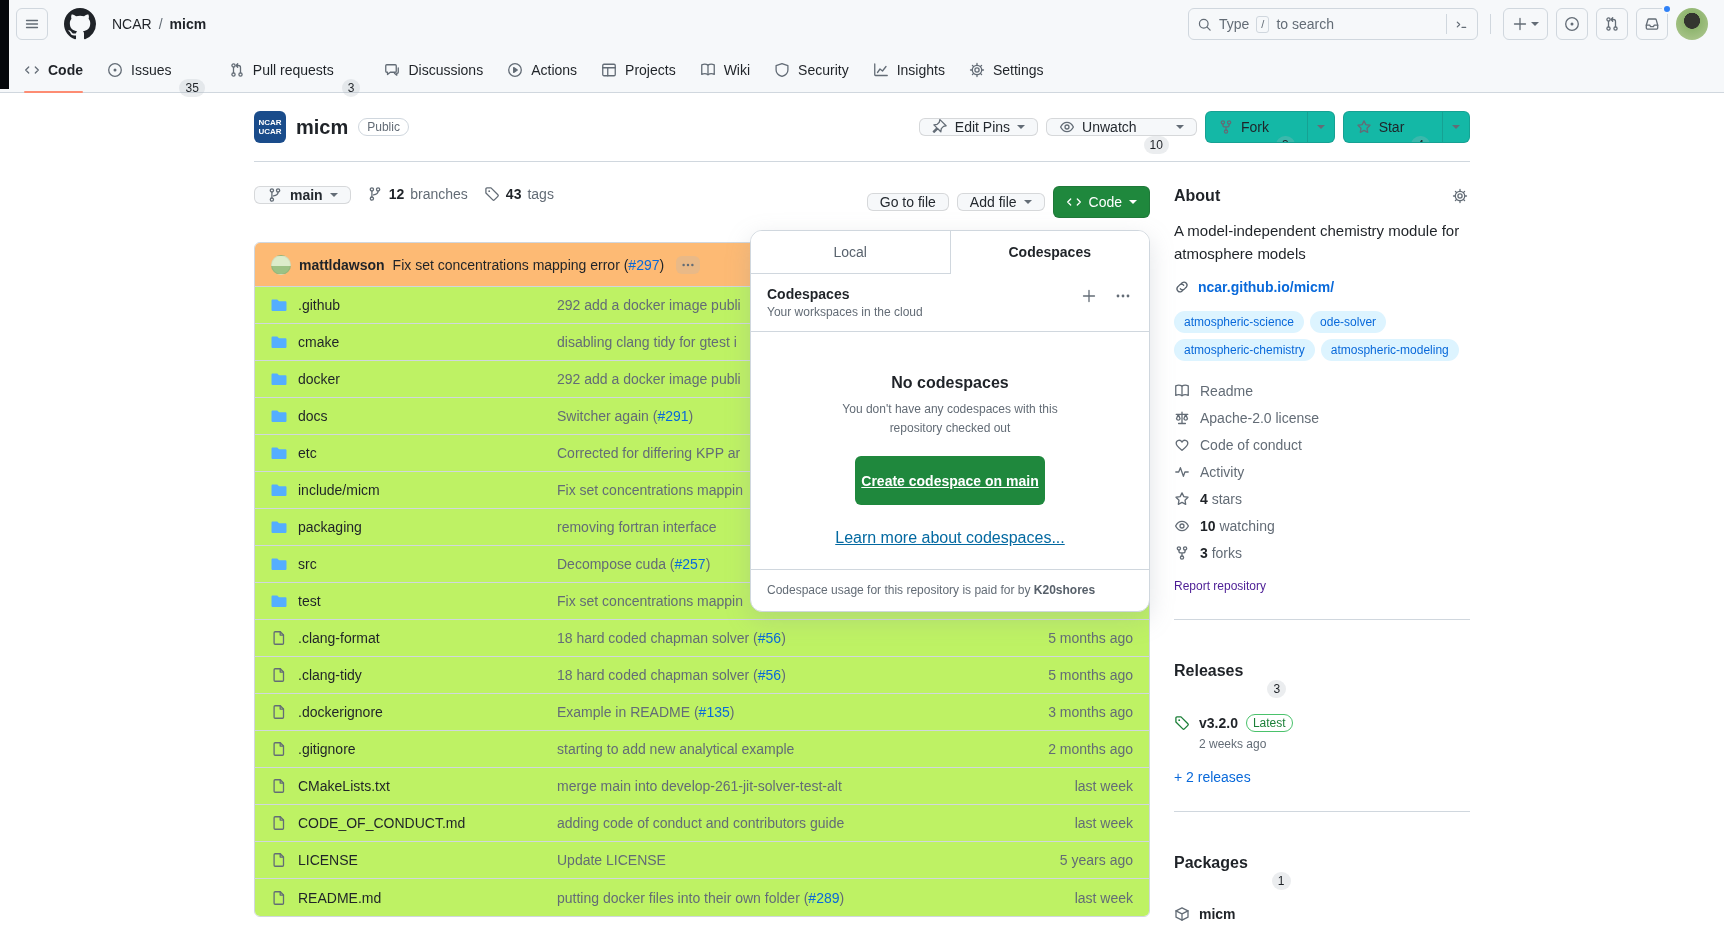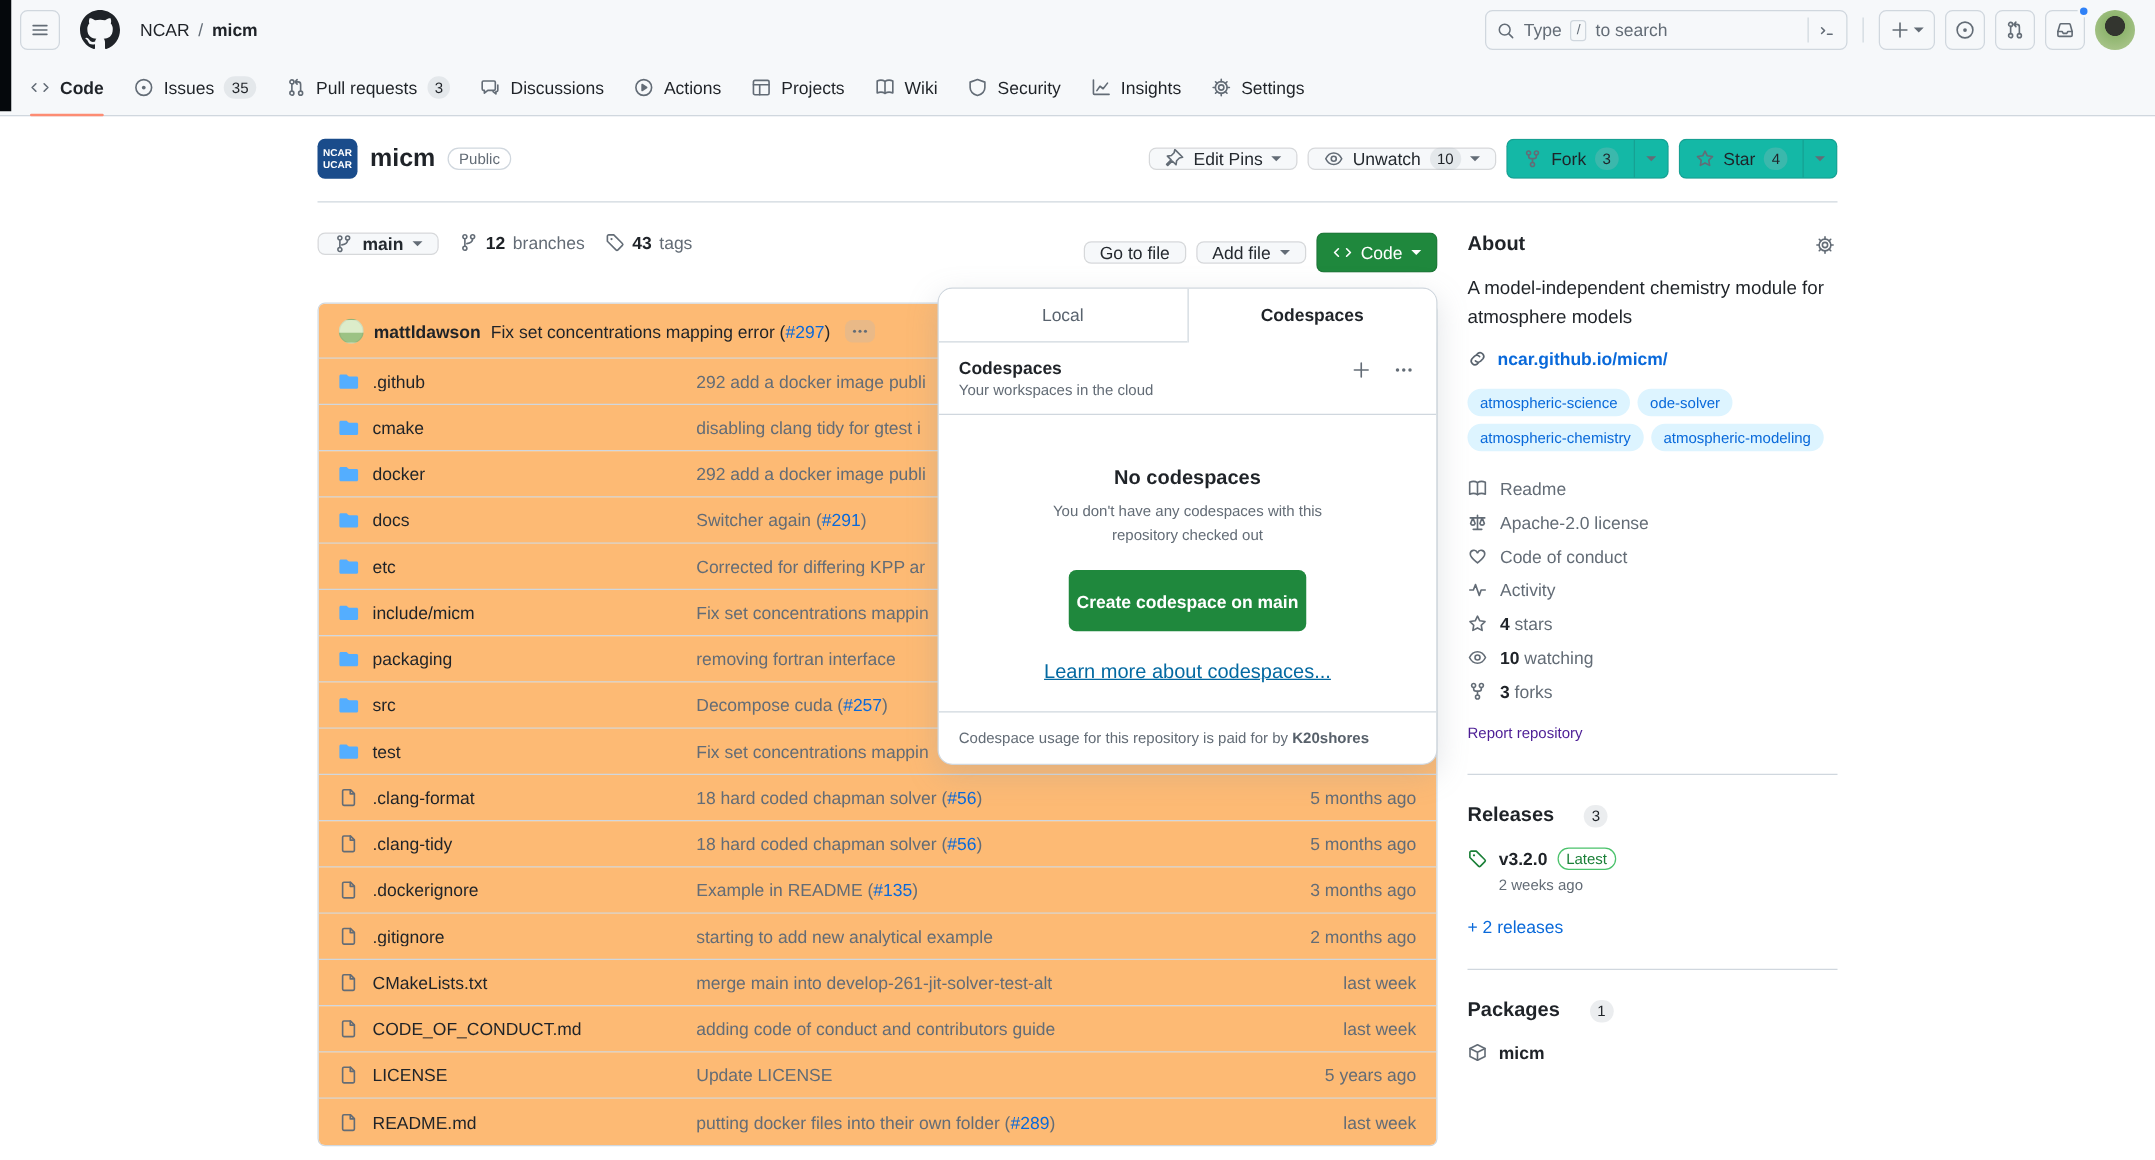--- a/index.html
+++ b/index.html
@@ -39,21 +39,21 @@
     background:radial-gradient(circle at 50% 40%, #33352f 0 31%, #8fb56f 33%, #a8c489 80%); cursor:pointer; }
 
   
   .repo-nav { display:flex; align-items:center; gap:8px; padding:0 16px; background:#f6f8fa; height:44px; }
   .nav-tab { display:flex; align-items:center; gap:8px; padding:0 8px; height:44px; position:relative; font-size:14px; }
   .nav-tab .i { color:#636c76; }
   .nav-tab.active { font-weight:600; }
   .nav-tab.active::after { content:""; position:absolute; left:8px; right:8px; bottom:-1px; height:2px;
     background:#fd8c73; border-radius:3px; }
   .counter { background:rgba(175,184,193,.25); border-radius:999px; padding:0 6px; font-size:12px;
-    line-height:18px; height:18px; color:#1f2328; font-weight:400; }
+    line-height:18px; height:18px; color:#1f2328; font-weight:400;margin-top:36px; }
 
   
   .container { width:1280px; margin:0 auto; padding:0 32px; }
   .repo-head { padding:18px 0 18px; border-bottom:1px solid #d0d7de; }
   .repo-title-row { display:flex; align-items:center; gap:10px; }
   .org-avatar { width:32px; height:32px; border-radius:6px; background:#1a4c8b; color:#fff;
     display:flex; flex-direction:column; align-items:center; justify-content:center;
     font-size:8px; font-weight:700; line-height:1.15; cursor:pointer; }
   .repo-title { font-size:20px; font-weight:600; margin:0; }
   .vis-pill { border:1px solid #d0d7de; border-radius:999px; color:#636c76; font-size:12px;
@@ -91,21 +91,21 @@
   .commit-row { display:flex; align-items:center; gap:8px; height:44px; padding:0 16px;
     background:#fdba74; border-bottom:1px solid #d0d7de; }
   .commit-avatar { width:20px; height:20px; border-radius:50%; flex-shrink:0;
     background:linear-gradient(180deg,#dcecca 0 55%, #9cc284 55%); border:1px solid rgba(0,0,0,.06); cursor:pointer; }
   .commit-author { font-weight:600; cursor:pointer; }
   .link { color:#0969da; }
   .more-pill { display:flex; align-items:center; background:rgba(175,184,193,.25); border:none;
     border-radius:6px; padding:2px 5px; margin-left:4px; color:#636c76; cursor:pointer; }
   .more-pill svg { width:14px; height:14px; }
   .frow { display:grid; grid-template-columns:286px 1fr 140px; align-items:center;
-    height:37px; padding:0 16px; border-bottom:1px solid #d0d7de; background:#fdba74; }
+    height:37px; padding:0 16px; border-bottom:1px solid #d0d7de; background:#bef264; }
   .frow:last-child { border-bottom:none; }
   .fname { display:flex; align-items:center; gap:11px; white-space:nowrap; overflow:hidden; cursor:pointer; }
   .fname .i { flex-shrink:0; }
   .folder-i { color:#54aeff; }
   .file-i { color:#636c76; }
   .fmsg { color:#636c76; white-space:nowrap; overflow:hidden; cursor:pointer; }
   .fdate { color:#636c76; text-align:right; white-space:nowrap; }
 
   
   .popover { position:absolute; top:44px; right:0; width:400px; z-index:20; background:#fff;
@@ -116,21 +116,21 @@
   .pop-tab.active { color:#1f2328; font-weight:600; border-bottom:none; border-left:1px solid #d0d7de; }
   .pop-head { display:flex; align-items:flex-start; padding:12px 16px; border-bottom:1px solid #d0d7de; }
   .pop-head-title { font-weight:600; }
   .pop-head-sub { color:#636c76; font-size:12px; margin-top:3px; }
   .pop-head-actions { margin-left:auto; display:flex; gap:14px; }
   .pop-icon-btn { background:none; border:none; padding:2px; color:#636c76; cursor:pointer; display:flex; }
   .pop-body { padding:30px 24px 22px; text-align:center; }
   .pop-empty-title { font-size:16px; font-weight:600; margin:12px 0 8px; }
   .pop-empty-body { font-size:12px; color:#636c76; line-height:1.6; max-width:235px; margin:0 auto; }
   .pop-create { margin-top:18px; height:49px; padding:0 6px; background:#1f883d; color:#fff;
-    border:none; border-radius:6px; font-family:inherit; font-size:14px; font-weight:600; cursor:pointer; }
+    border:none; border-radius:6px; font-family:inherit; font-size:14px; font-weight:600; cursor:pointer;text-decoration:underline; }
   .pop-learn { display:inline-block; margin-top:24px; font-size:16px; color:#0369a1; text-decoration:underline; }
   .pop-foot { border-top:1px solid #d0d7de; padding:13px 16px 14px; font-size:12px; color:#636c76; }
   .pop-foot b { color:#57606a; }
 
   
   .side-sec { padding-bottom:26px; }
   .side-sec + .side-sec { border-top:1px solid #d0d7de; padding-top:24px; }
   .side-h { display:flex; align-items:center; gap:24px; }
   .side-h h2 { font-size:16px; font-weight:600; margin:0; }
   .gear-btn { margin-left:auto; background:none; border:none; padding:2px; color:#636c76; cursor:pointer; display:flex; }

